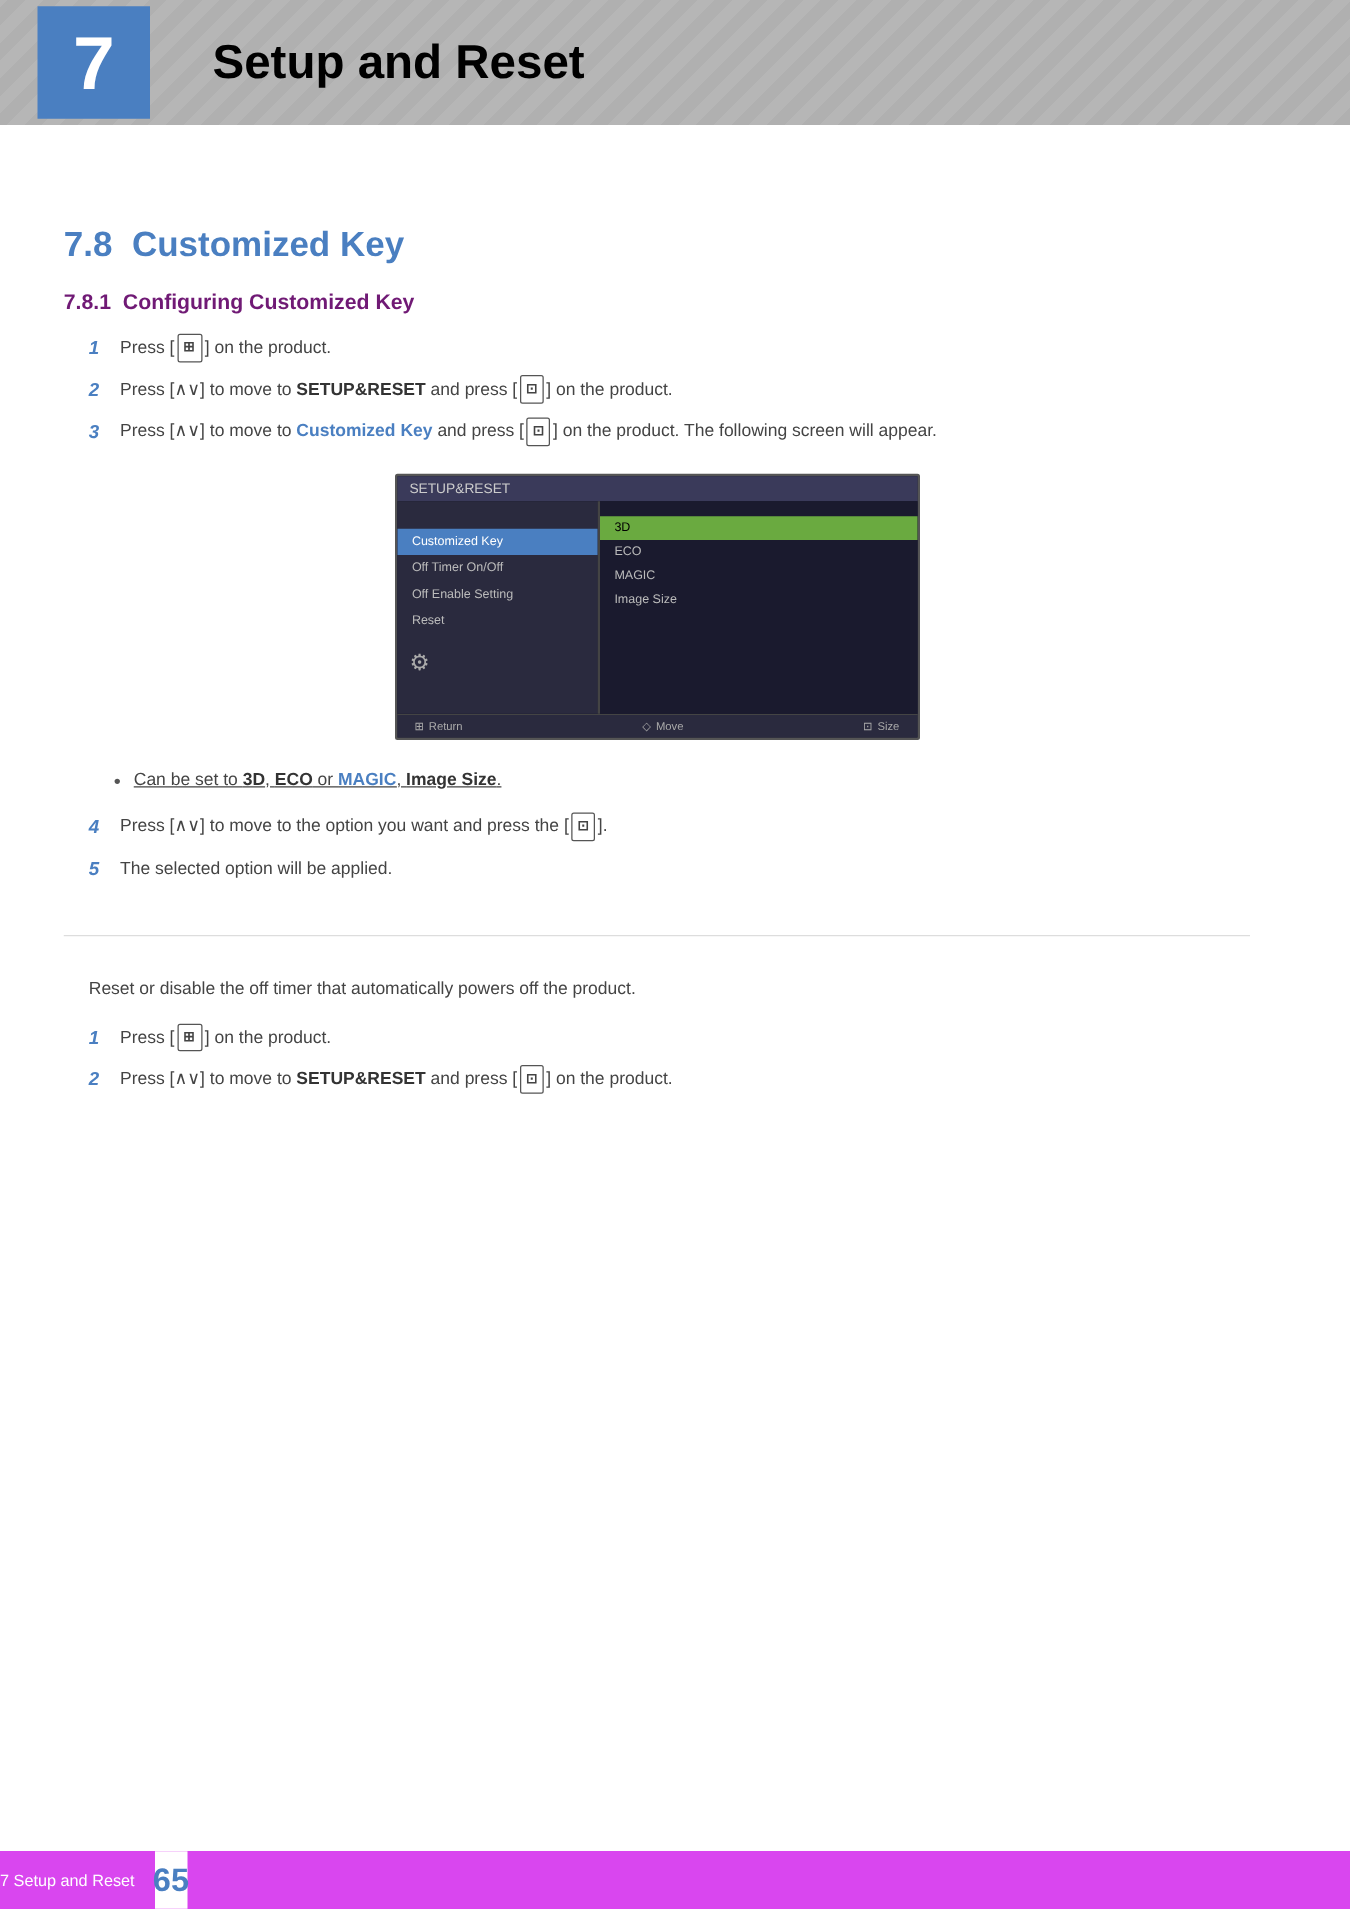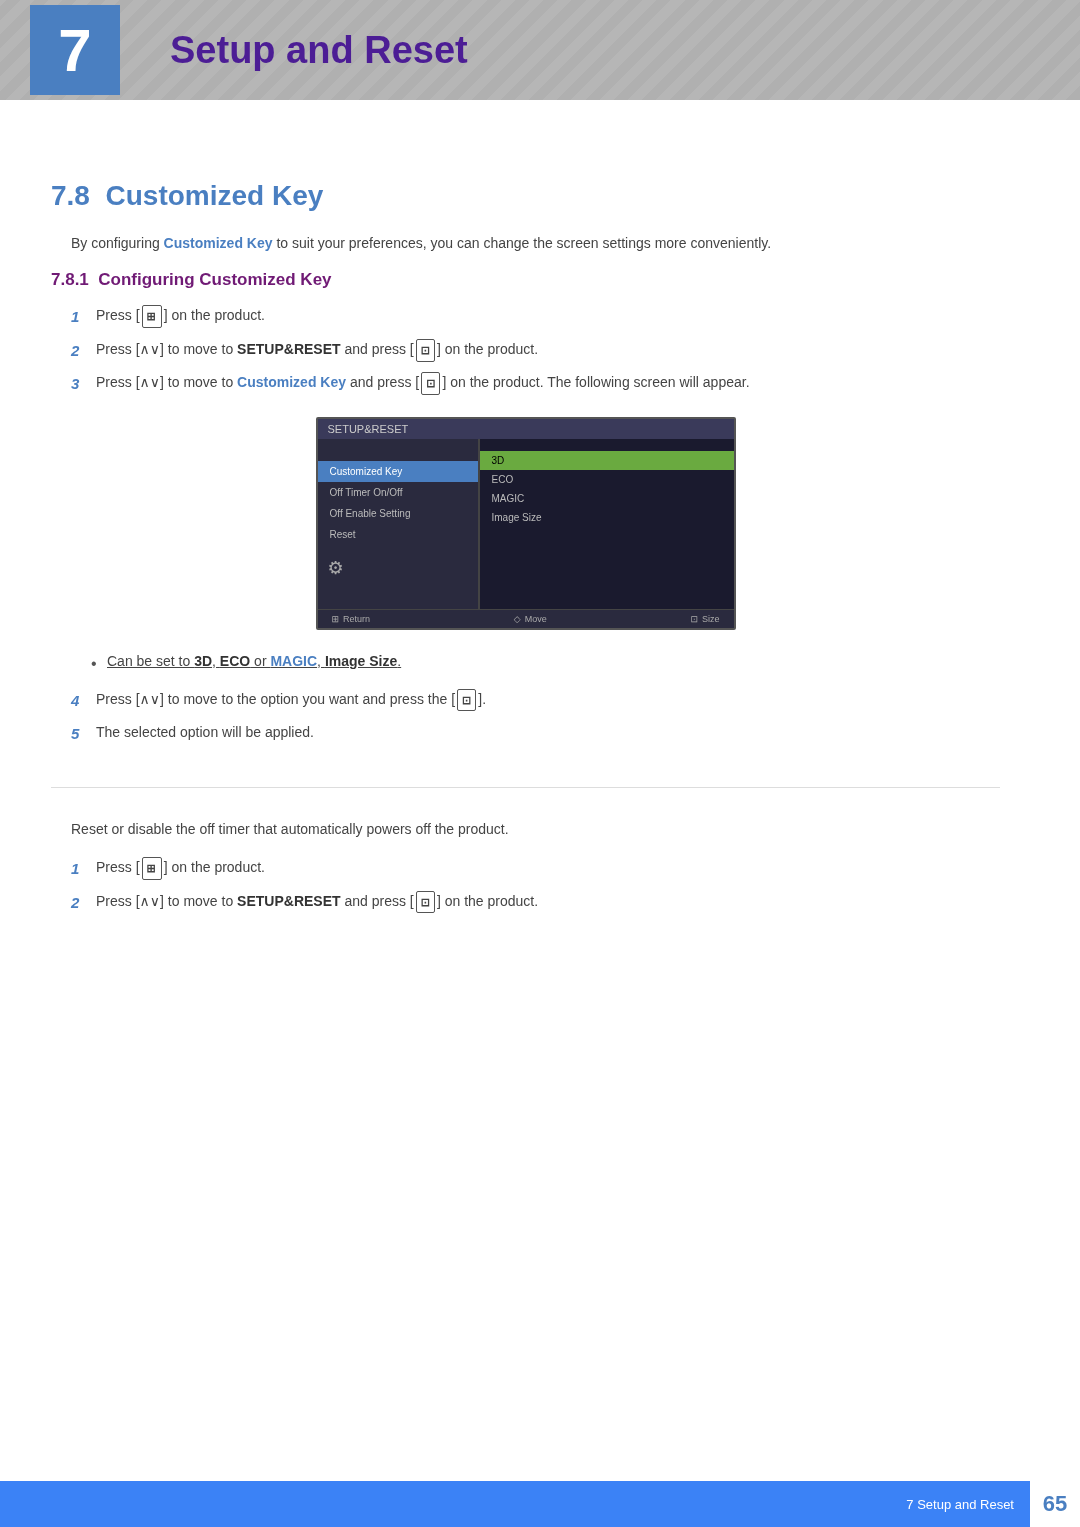--- a/index.html
+++ b/index.html
@@ -50,21 +50,21 @@
         transparent,
         transparent 10px,
         rgba(255,255,255,0.08) 10px,
         rgba(255,255,255,0.08) 20px
       );
     }
 
     .header-title {
       font-size: 38px;
       font-weight: bold;
-      color: #4c1d95;
+      color: #000000;
       margin-left: 140px;
       position: relative;
       z-index: 1;
     }
 
     
     .content {
       padding: 40px 80px 60px 51px;
     }
 
@@ -280,39 +280,39 @@
       border: none;
       border-top: 1px solid #ddd;
       margin: 40px 0 30px 0;
     }
 
     
     .page-footer {
       position: fixed;
       bottom: 0;
       width: 1080px;
-      background: #3b82f6;
+      background: #d946ef;
       height: 46px;
       display: flex;
       align-items: center;
-      justify-content: flex-end;
+      padding-right: 30px;
     }
 
     .footer-text {
       color: #fff;
       font-size: 13px;
       margin-right: 16px;
     }
 
     .footer-page-num {
       background: #fff;
       color: #4a7fc1;
-      font-size: 22px;
-      font-weight: bold;
-      width: 50px;
+      font-size: 26px;
+      font-weight: bold;
+      width: 26px;
       height: 46px;
       display: flex;
       align-items: center;
       justify-content: center;
     }
   </style>
 </head>
 <body>
 
 <div class="header-banner">
@@ -321,23 +321,20 @@
   </div>
   <div class="header-title">Setup and Reset</div>
 </div>
 
 <div class="content">
 
   <div class="section-title">
     <span>7.8</span>&nbsp;&nbsp;<span>Customized Key</span>
   </div>
 
-  <div class="body-text">
-    By configuring <span class="bold-blue">Customized Key</span> to suit your preferences, you can change the screen settings more conveniently.
-  </div>
 
   <div class="subsection-title">
     <span>7.8.1</span>&nbsp;&nbsp;<span>Configuring Customized Key</span>
   </div>
 
   <ul class="steps-list">
     <li>
       <span class="step-num">1</span>
       <span class="step-text">Press [<span class="icon-menu">⊞</span>] on the product.</span>
     </li>

